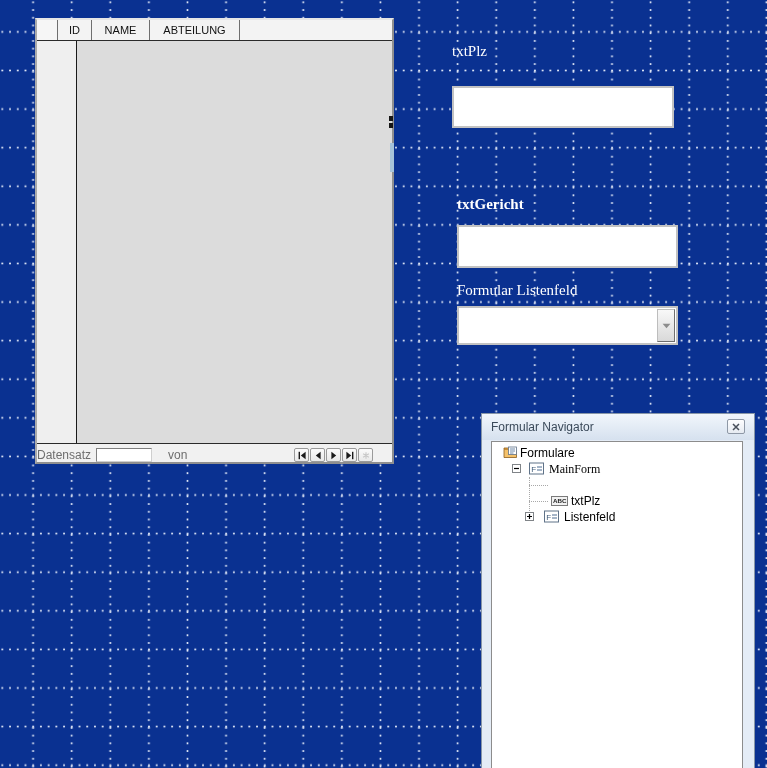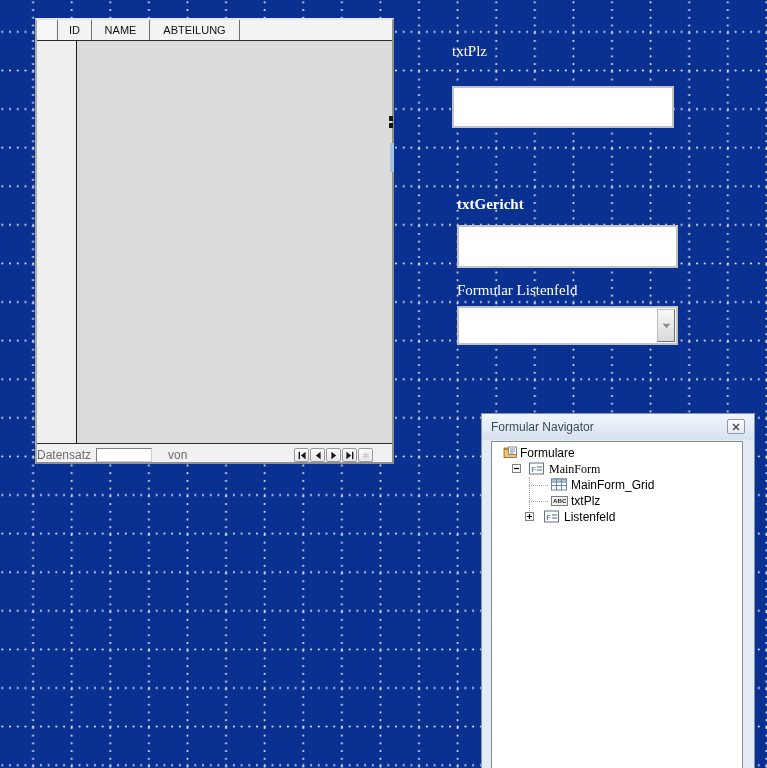--- a/index.html
+++ b/index.html
@@ -222,28 +222,20 @@
           </svg>
         </button>
         <svg class="t-icon" style="left:37px;" width="15" height="13" viewBox="0 0 15 13">
           <rect x="0.5" y="1" width="14" height="11" fill="#ffffff" stroke="#5f7288" stroke-width="1"></rect>
           <text x="2.2" y="9.5" font-size="8" fill="#3f5a78" font-family="sans-serif">F</text>
           <path d="M8 5h5M8 8h5" stroke="#4d6d92" stroke-width="1"></path>
         </svg>
         <span class="t-label" style="left:57px;font-family:Liberation Serif, serif;">MainForm</span>
       </div>
 
-      <div class="tree-row" style="top:35px;">
-        <svg class="t-icon" style="left:59px;" width="16" height="13" viewBox="0 0 16 13">
-          <rect x="0.5" y="1" width="15" height="11" fill="#ffffff" stroke="#6a87a5" stroke-width="1"></rect>
-          <rect x="0.5" y="1" width="15" height="3" fill="#b3cbe1" stroke="#6a87a5" stroke-width="1"></rect>
-          <path d="M5.5 1v11M10.5 1v11M0.5 7.5h15" stroke="#6a87a5" stroke-width="1"></path>
-        </svg>
-        <span class="t-label" style="left:79px;">MainForm_Grid</span>
-      </div>
 
       <div class="tree-row" style="top:51px;">
         <svg class="t-icon" style="left:59px;top:3px;" width="17" height="10" viewBox="0 0 17 10">
           <rect x="0.5" y="0.5" width="16" height="9" fill="#f2f2f2" stroke="#7a7a7a" stroke-width="1"></rect>
           <text x="2" y="7.4" font-size="6.2" font-weight="bold" fill="#222" font-family="sans-serif">ABC</text>
         </svg>
         <span class="t-label" style="left:79px;">txtPlz</span>
       </div>
 
       <div class="tree-row" style="top:67px;">

